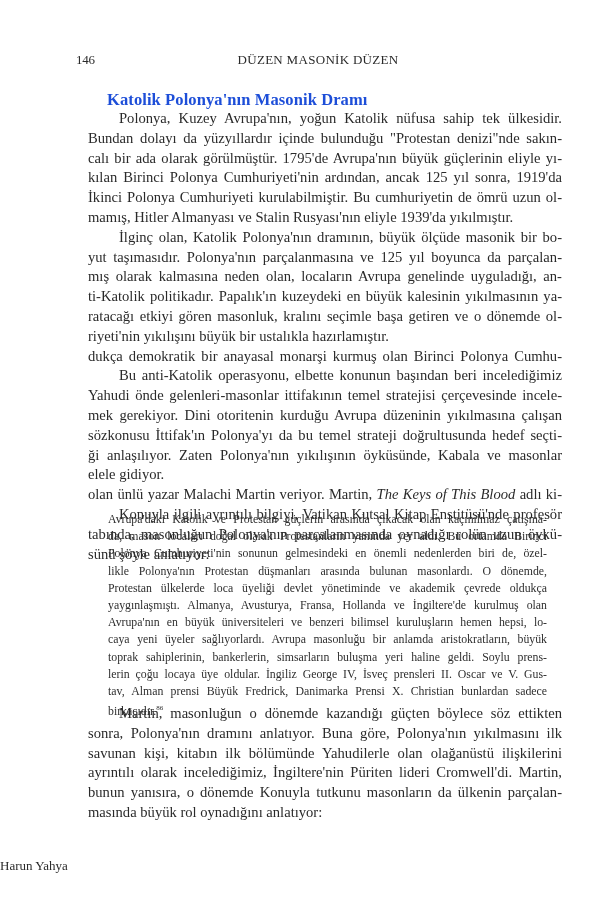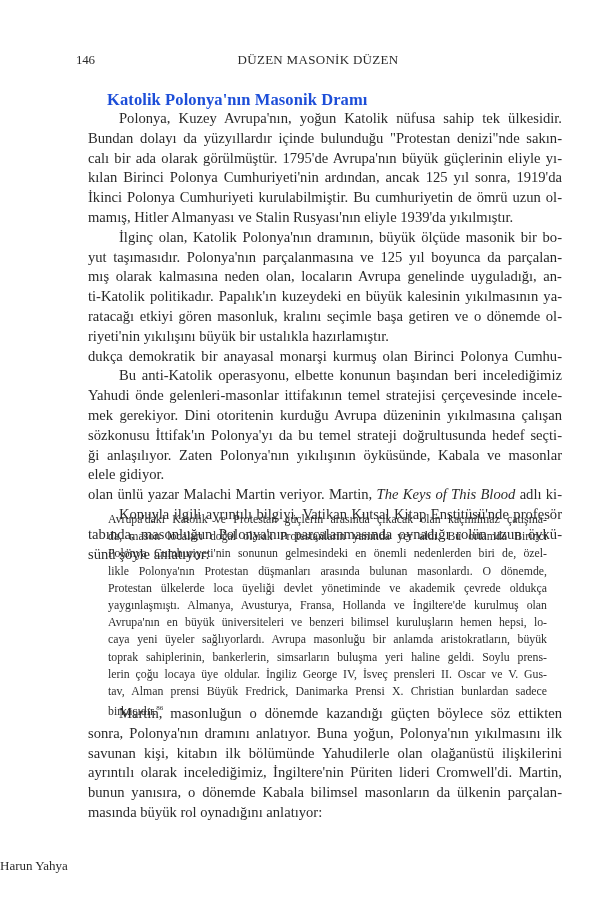--- a/index.html
+++ b/index.html
@@ -75,21 +75,21 @@
   <span class="line">caya yeni üyeler sağlıyorlardı. Avrupa masonluğu bir anlamda aristokratların, büyük</span>
   <span class="line">toprak sahiplerinin, bankerlerin, simsarların buluşma yeri haline geldi. Soylu prens-</span>
   <span class="line">lerin çoğu locaya üye oldular. İngiliz George IV, İsveç prensleri II. Oscar ve V. Gus-</span>
   <span class="line">tav, Alman prensi Büyük Fredrick, Danimarka Prensi X. Christian bunlardan sadece</span>
   <span class="line last"><span>birkaçıdır.</span><sup class="fn">86</sup></span>
 </div>
 
 <div class="body-text" style="top:704px;">
   <div>
     <span class="line indent">Martin, masonluğun o dönemde kazandığı güçten böylece söz ettikten</span>
-    <span class="line">sonra, Polonya'nın dramını anlatıyor. Buna yoğun, Polonya'nın yıkılmasını ilk</span>
+    <span class="line">sonra, Polonya'nın dramını anlatıyor. Buna göre, Polonya'nın yıkılmasını ilk</span>
     <span class="line">savunan kişi, kitabın ilk bölümünde Yahudilerle olan olağanüstü ilişkilerini</span>
     <span class="line">ayrıntılı olarak incelediğimiz, İngiltere'nin Püriten lideri Cromwell'di. Martin,</span>
-    <span class="line">bunun yanısıra, o dönemde Kabala bilimsel masonların da ülkenin parçalan-</span>
+    <span class="line">bunun yanısıra, o dönemde Konuyla tutkunu masonların da ülkenin parçalan-</span>
     <span class="line last">masında büyük rol oynadığını anlatıyor:</span>
   </div>
 </div>
 
 <div class="footer">Harun Yahya</div>
 
 </body></html>

